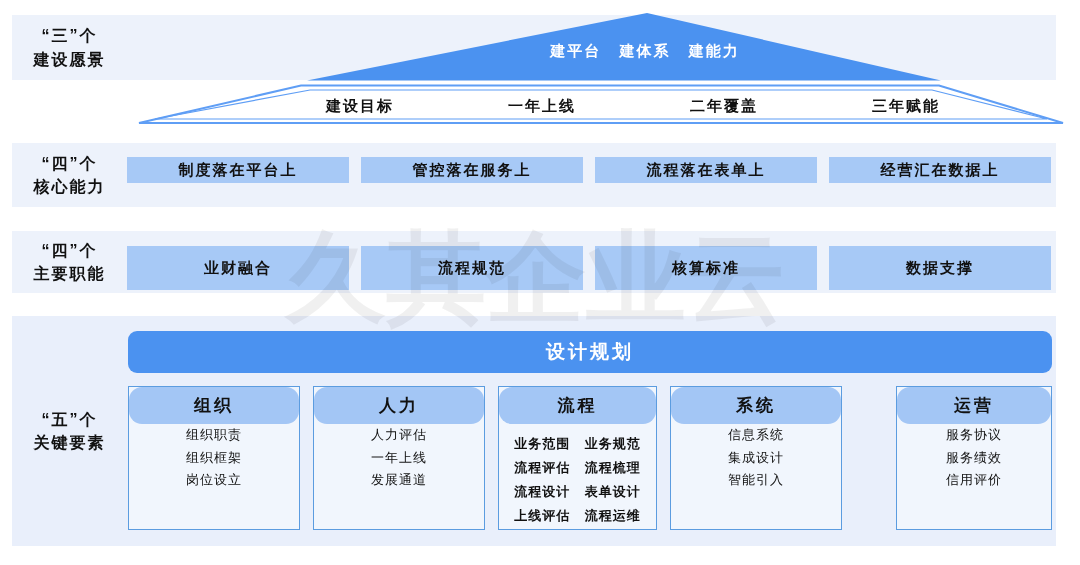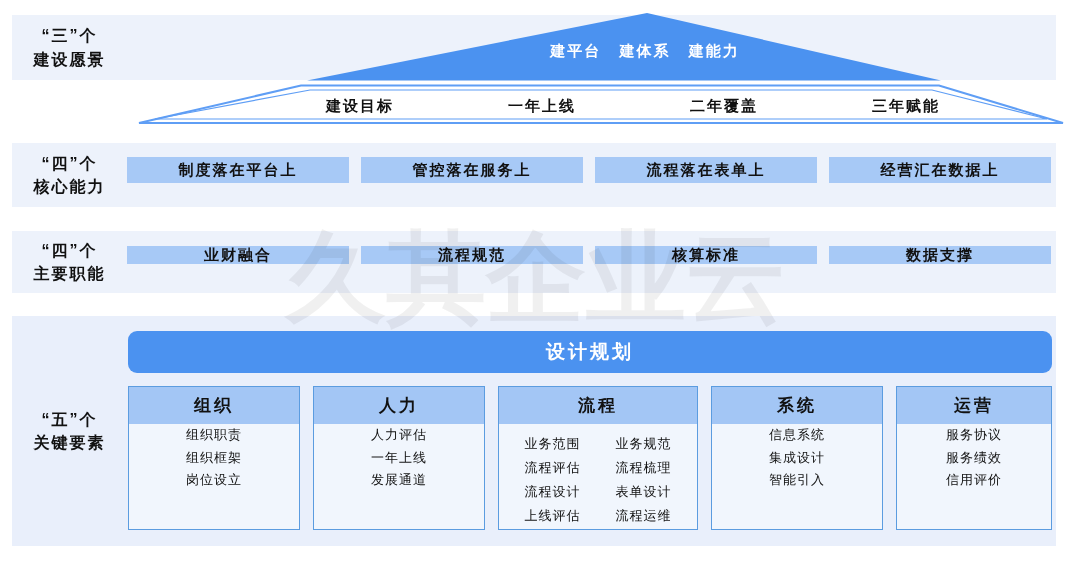--- a/index.html
+++ b/index.html
@@ -28,53 +28,53 @@
     color:#fff; font-weight:bold; font-size:15px; letter-spacing:2px; word-spacing:12px; white-space:nowrap;
   }
   .goal-label{
     position:absolute; top:97px; transform:translateX(-50%); z-index:3;
     font-weight:bold; font-size:15px; letter-spacing:2px; white-space:nowrap;
   }
   .pill-row{
     position:absolute; left:115px; right:5px; display:flex; gap:12px;
   }
   .panel-cap .pill-row{top:14px; height:26px;justify-content:center;}
-  .panel-fun .pill-row{top:15px; height:18px;justify-content:flex-end;}
+  .panel-fun .pill-row{top:15px; height:44px;justify-content:flex-end;}
   .pill{
     flex:1 1 0; background:var(--pill); display:flex; align-items:center; justify-content:center;
     font-weight:bold; font-size:15px; letter-spacing:2px; white-space:nowrap;
   }
   .banner{
     position:absolute; left:116px; right:4px; top:15px; height:42px; background:var(--accent);
     display:flex; align-items:center; justify-content:center;
     color:var(--banner-text); font-size:19px; font-weight:bold; letter-spacing:3px;border-radius:9px;
   }
   .columns{
     position:absolute; left:116px; right:4px; top:70px; height:144px;
     display:flex; gap:13px;
   }
   .col{
     background:var(--colbody); border:1px solid var(--colborder);
     display:flex; flex-direction:column; box-sizing:border-box;
   }
   .col-1,.col-2,.col-4{flex:0 0 172px;}
   .col-3{flex:1 1 196px;}
-  .col-5{flex:0 0 156px;}
+  .col-5{flex:0 0 156px;margin-left:41px;}
   .col-head{
     height:37px; background:var(--header); display:flex; align-items:center; justify-content:center;
-    font-size:17px; font-weight:bold; letter-spacing:3px; flex:none;
+    font-size:17px; font-weight:bold; letter-spacing:3px; flex:none;border-radius:13px;
   }
   .col-body{
     flex:1; display:flex; flex-direction:column; align-items:center; 
     font-size:13px; letter-spacing:1px;
   }
   .col-body .item{height:22.5px; line-height:22.5px; white-space:nowrap;}
   .col-body-grid{
     flex:1; display:grid; grid-template-columns:1fr 1fr; padding:9px 10px 0 10px;
-    font-size:13px; letter-spacing:1px; column-gap:4px;
+    font-size:13px; letter-spacing:1px; column-gap:4px;font-weight:bold;
   }
   .col-body-grid .item{height:22.5px; line-height:22.5px; text-align:center; white-space:nowrap;}
   .watermark{
     position:absolute; left:286px; top:222px; width:530px; height:110px; z-index:40;
     display:flex; justify-content:space-between; align-items:center;
     font-size:100px; font-weight:bold; color:#000; opacity:0.055; white-space:nowrap;
     pointer-events:none; line-height:110px;
   }
 </style>
 </head>

